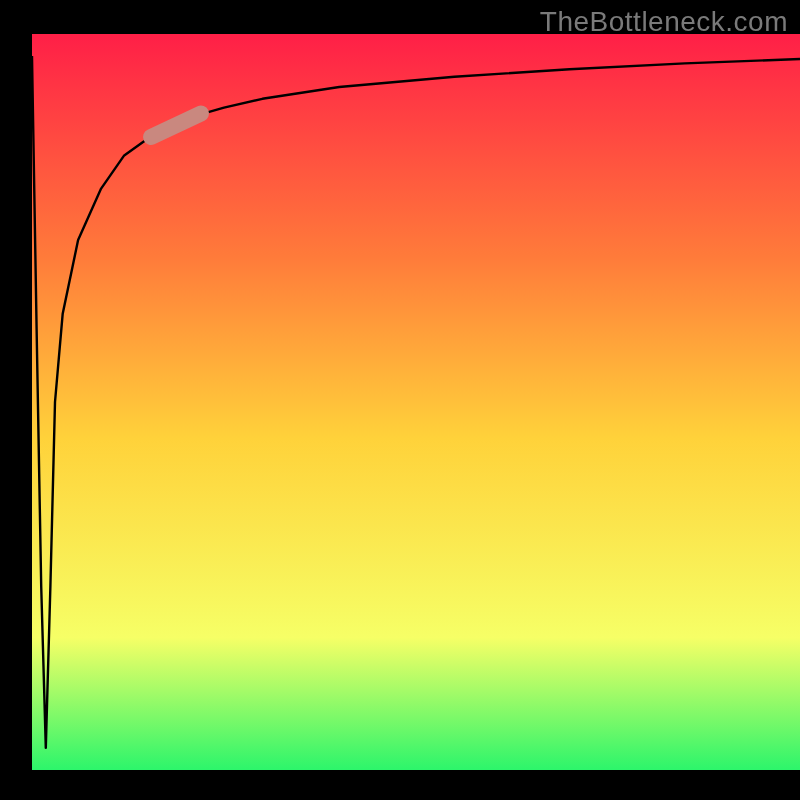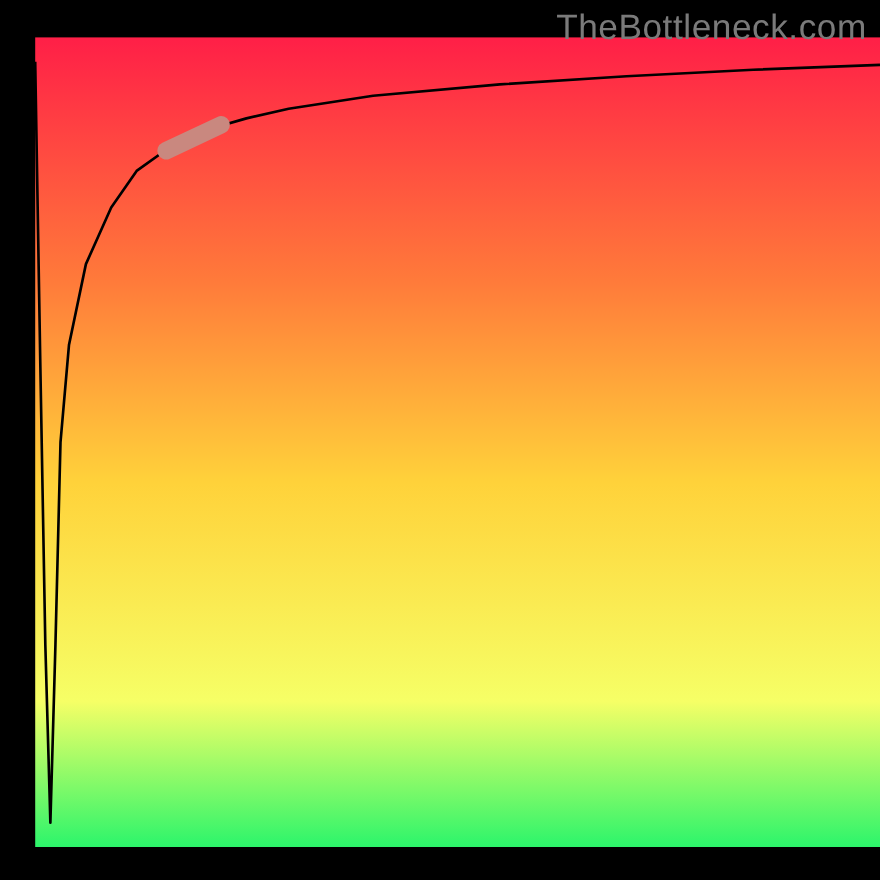--- a/index.html
+++ b/index.html
@@ -13,21 +13,21 @@
   .frame {
     position: relative;
     width: 800px;
     height: 800px;
   }
   .watermark {
     position: absolute;
     top: 6px;
     right: 12px;
     font-family: Arial, Helvetica, sans-serif;
-    font-size: 32px;
+    font-size: 28px;
     color: #7a7a7a;
     letter-spacing: 0.5px;
     user-select: none;
   }
   svg {
     position: absolute;
     top: 0;
     left: 0;
   }
   .curve-line {

